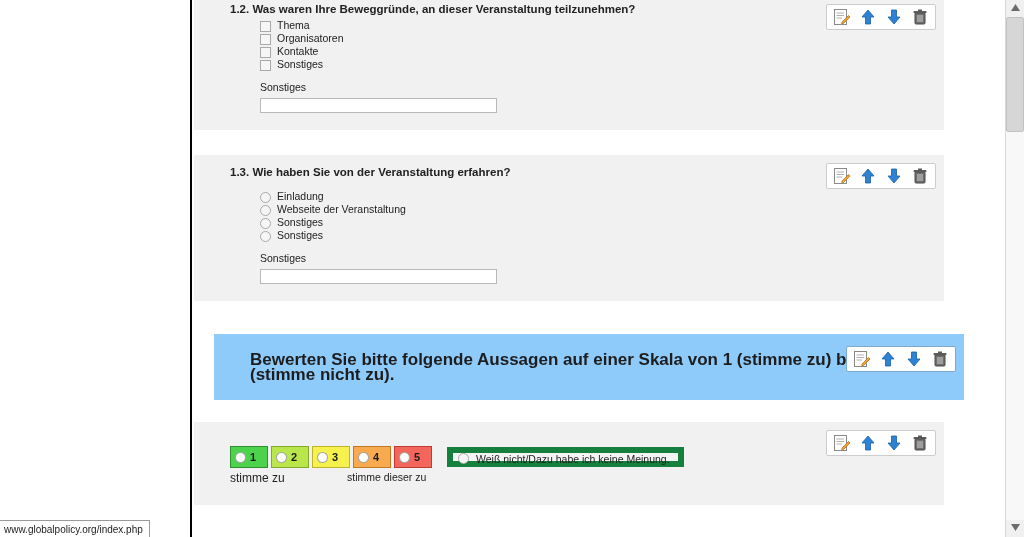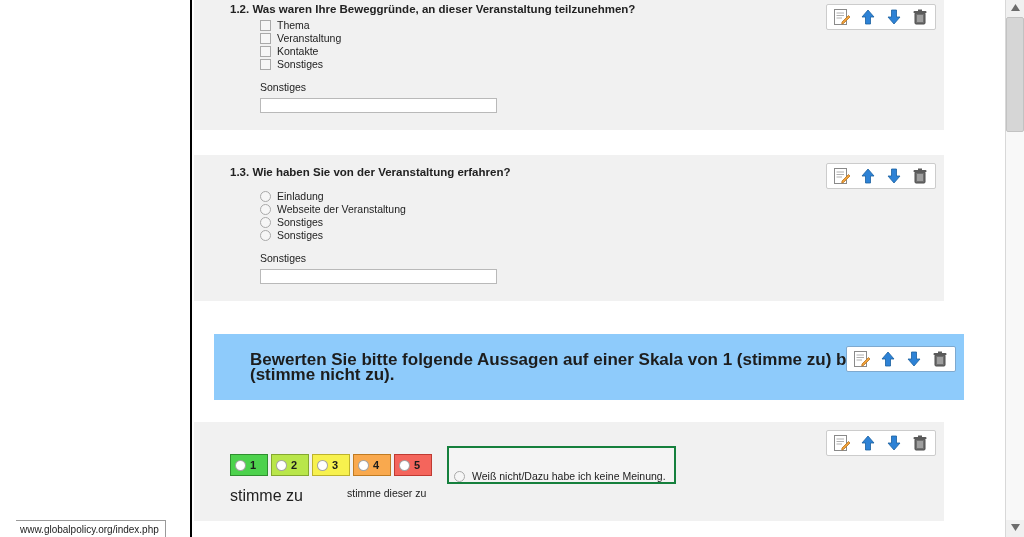--- a/index.html
+++ b/index.html
@@ -20,21 +20,21 @@
     position: absolute;
     left: 0; top: 0;
     width: 192px; height: 537px;
     background: #ffffff;
     border-right: 2px solid #000000;
     box-sizing: border-box;
   }
   
   .status-bar {
     position: absolute;
-    left: 16px;
+    left: 0;
     bottom: 0;
     height: 17px;
     background: #ffffff;
     border: 1px solid #9a9a9a;
     border-left: none;
     border-bottom: none;
     font-size: 10px;
     color: #222222;
     line-height: 17px;
     padding: 0 6px 0 4px;
@@ -113,21 +113,21 @@
     max-width: 600px;
   }
   .qsub {
     font-size: 10.5px;
     color: #8b8b8b;
     margin: 0 0 10px 0;
   }
   .opts { margin: 0 0 0 30px; }
   .opt {
     display: flex;
-    align-items: center;
+    align-items: flex-end;
     height: 13px;
     margin-bottom: 0px;
   }
   .opt + .opt { margin-top: 0px; }
   .cb {
     width: 11px; height: 11px;
     border: 1px solid #a9a9a9;
     background: #f6f6f6;
     margin-right: 6px;
     box-sizing: border-box;
@@ -219,39 +219,39 @@
     margin-right: 4px;
     box-sizing: border-box;
   }
   .scale-num {
     font-size: 11px;
     font-weight: bold;
     color: #1c1c1c;
   }
   .noopinion {
     display: flex;
-    align-items: flex-end;
-    height: 38px;
-    border: 2px solid #15803d;
+    align-items: flex-start;
+    height: 20px;
+    border: 6px solid #15803d;
     background: #f4f4f4;
     padding: 0 8px 0 5px;
     margin-left: 12px;
     box-sizing: border-box;
   }
   .noopinion .rb { margin-right: 7px; }
   .noopinion-label { font-size: 10.5px; color: #1c1c1c; }
   .scale-legend {
     position: relative;
     height: 14px;
     margin-top: 3px;
     width: 300px;
   }
   .legend-left {
     position: absolute; left: 0; top: 0;
-    font-size: 16px; color: #222222;
+    font-size: 12px; color: #222222;
   }
   .legend-right {
     position: absolute; left: 117px; top: 0;
     font-size: 10.5px; color: #222222;
   }
   .gap { height: 24px; background: #ffffff; }
   .gap-sm { height: 10px; background: #ffffff; }
 </style>
 </head>
 <body>
@@ -270,21 +270,21 @@
       <div class="qblock" style="padding-top:0;">
         <div style="height:2px"></div>
         <div class="qtitle">1.2. Was waren Ihre Beweggründe, an dieser Veranstaltung teilzunehmen?</div>
         <div class="opts">
           <div class="opt">
             <span class="cb"></span>
             <span class="opt-label">Thema</span>
           </div>
           <div class="opt">
             <span class="cb"></span>
-            <span class="opt-label">Veranstaltung</span>
+            <span class="opt-label">Organisatoren</span>
           </div>
           <div class="opt">
             <span class="cb"></span>
             <span class="opt-label">Kontakte</span>
           </div>
           <div class="opt">
             <span class="cb"></span>
             <span class="opt-label">Sonstiges</span>
           </div>
         </div>

